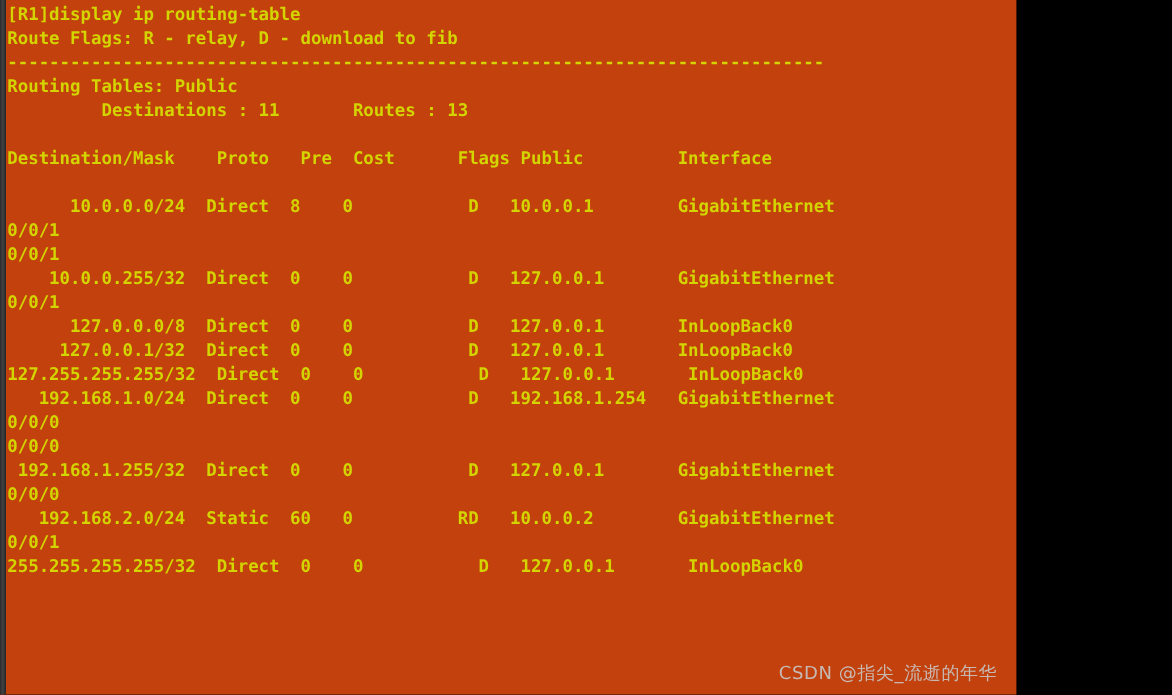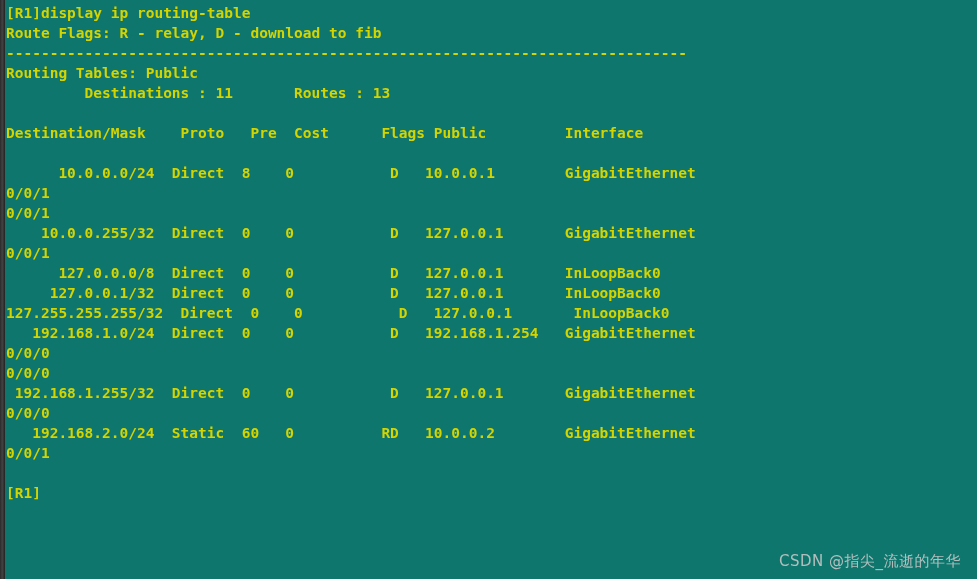--- a/index.html
+++ b/index.html
@@ -2,23 +2,23 @@
 <html><head>
 <meta charset="utf-8">
 <style>
   html, body {
     margin: 0;
     padding: 0;
     background: #000000;
   }
   #terminal {
     position: relative;
-    width: 977px;
+    width: 847px;
     height: 579px;
-    background: #0f766e;
+    background: #c2410c;
     overflow: hidden;
     font-family: "DejaVu Sans Mono", "Liberation Mono", monospace;
   }
   
   #left-gutter {
     position: absolute;
     left: 0;
     top: 0;
     width: 5px;
     height: 579px;
@@ -85,21 +85,21 @@
     <span class="line">      127.0.0.0/8  Direct  0    0           D   127.0.0.1       InLoopBack0</span>
     <span class="line">     127.0.0.1/32  Direct  0    0           D   127.0.0.1       InLoopBack0</span>
     <span class="line">127.255.255.255/32  Direct  0    0           D   127.0.0.1       InLoopBack0</span>
     <span class="line">   192.168.1.0/24  Direct  0    0           D   192.168.1.254   GigabitEthernet</span>
     <span class="line">0/0/0</span>
     <span class="line">0/0/0</span>
     <span class="line"> 192.168.1.255/32  Direct  0    0           D   127.0.0.1       GigabitEthernet</span>
     <span class="line">0/0/0</span>
     <span class="line">   192.168.2.0/24  Static  60   0          RD   10.0.0.2        GigabitEthernet</span>
     <span class="line">0/0/1</span>
+    <span class="line">255.255.255.255/32  Direct  0    0           D   127.0.0.1       InLoopBack0</span>
 
     <span class="line blank">&nbsp;</span>
-    <span class="line">[R1]</span>
 
   </div>
 
   <div id="watermark">CSDN @指尖_流逝的年华</div>
 
 </div>
 
 </body></html>

